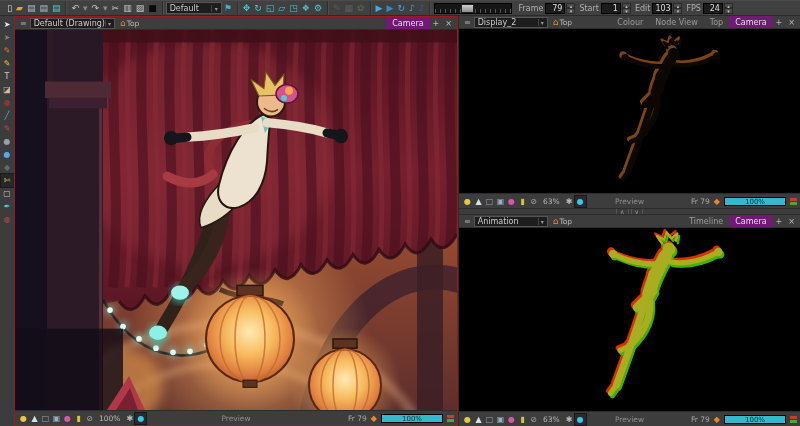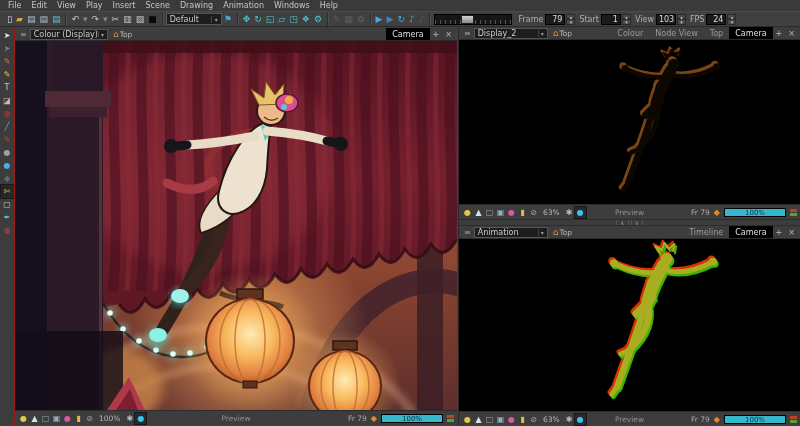--- a/index.html
+++ b/index.html
@@ -57,21 +57,21 @@
   .vh-menu { font-size:8px; color:#aaa; padding:0 3px; }
   .vh-dd { display:flex; align-items:center; background:#1d1d1d; border:1px solid #555;
     height:11px; min-width:74px; font-size:8px; color:#ccc; padding:0 3px; }
   .vh-dd .dd-caret { margin-left:auto; font-size:6px; color:#999;
     border-left:1px solid #444; padding-left:2px; }
   .vh-home { color:#e8902a; font-size:9px; margin:0 1px 0 5px; }
   .vh-ctx { color:#b8b8b8; font-size:7.5px; }
   .vtabs { margin-left:auto; display:flex; align-items:center; height:100%; }
   .tab { padding:1px 6px; font-size:8px; color:#9a9a9a; height:100%;
     display:flex; align-items:center; cursor:default; }
-  .tab.active { background:#000000; color:#e0e0e0; }
+  .tab.active { background:#701a75; color:#e0e0e0; }
   .tab-add,.tab-close { font-size:8px; color:#bbb; padding:0 3px; cursor:default; }
   .vcontent { flex:1; position:relative; min-height:0; background:#000; overflow:hidden; }
   .vcontent svg { display:block; width:100%; height:100%; }
 
   
   .statusbar { height:15px; background:#3d3d3d; border-top:1px solid #2c2c2c;
     display:flex; align-items:center; padding:0 3px; font-size:7.5px;
     color:#aaa; flex:0 0 auto; position:relative; }
   .st-icons { display:flex; align-items:center; }
   .sticon { width:11px; height:11px; text-align:center; font-size:8px;
@@ -97,32 +97,20 @@
     border-bottom:1px solid #2c2c2c; display:flex; align-items:center;
     justify-content:center; gap:2px; font-size:6px; color:#9a9a9a; flex:0 0 auto; }
   .split-btn { padding:0 3px; border-left:1px solid #555; border-right:1px solid #555;
     line-height:5px; cursor:default; }
 </style>
 </head>
 <body>
 
 <div id="app">
 
-  <div class="menubar">
-      <span class="menu-item">File</span>
-      <span class="menu-item">Edit</span>
-      <span class="menu-item">View</span>
-      <span class="menu-item">Play</span>
-      <span class="menu-item">Insert</span>
-      <span class="menu-item">Scene</span>
-      <span class="menu-item">Drawing</span>
-      <span class="menu-item">Animation</span>
-      <span class="menu-item">Windows</span>
-      <span class="menu-item">Help</span>
-    </div>
 
   <div class="toolbar">
     <div class="tgroup">
         <span class="tbtn" style="color: rgb(216, 220, 228);">▯</span>
         <span class="tbtn" style="color: rgb(224, 162, 60);">▰</span>
         <span class="tbtn" style="color: rgb(174, 190, 204);">▤</span>
         <span class="tbtn" style="color: rgb(174, 190, 204);">▤</span>
         <span class="tbtn" style="color: rgb(84, 194, 200);">▤</span>
       </div>
     <div class="tgroup">
@@ -177,21 +165,21 @@
       </div>
         <div class="ffield">
         <span class="flabel">Start</span>
         <span class="fbox">1</span>
         <span class="spinner">
             <span>▴</span>
             <span>▾</span>
           </span>
       </div>
         <div class="ffield">
-        <span class="flabel">View</span>
+        <span class="flabel">Edit</span>
         <span class="fbox">103</span>
         <span class="spinner">
             <span>▴</span>
             <span>▾</span>
           </span>
       </div>
         <div class="ffield">
         <span class="flabel">FPS</span>
         <span class="fbox">24</span>
         <span class="spinner">
@@ -220,21 +208,21 @@
         <span class="tool selected" style="color: rgb(232, 200, 56);">✄</span>
         <span class="tool" style="color: rgb(200, 200, 200);">▢</span>
         <span class="tool" style="color: rgb(88, 200, 216);">✒</span>
         <span class="tool" style="color: rgb(200, 72, 72);">◍</span>
       </div>
 
     <div class="view main-view">
       <div class="vheader">
         <span class="vh-menu">≡</span>
         <div class="vh-dd">
-          <span>Colour (Display)</span>
+          <span>Default (Drawing)</span>
           <span class="dd-caret">▾</span>
         </div>
         <span class="vh-home">⌂</span>
         <span class="vh-ctx">Top</span>
         <div class="vtabs">
             <span class="tab active">Camera</span>
           </div>
         <span class="tab-add">+</span>
         <span class="tab-close">×</span>
       </div>

